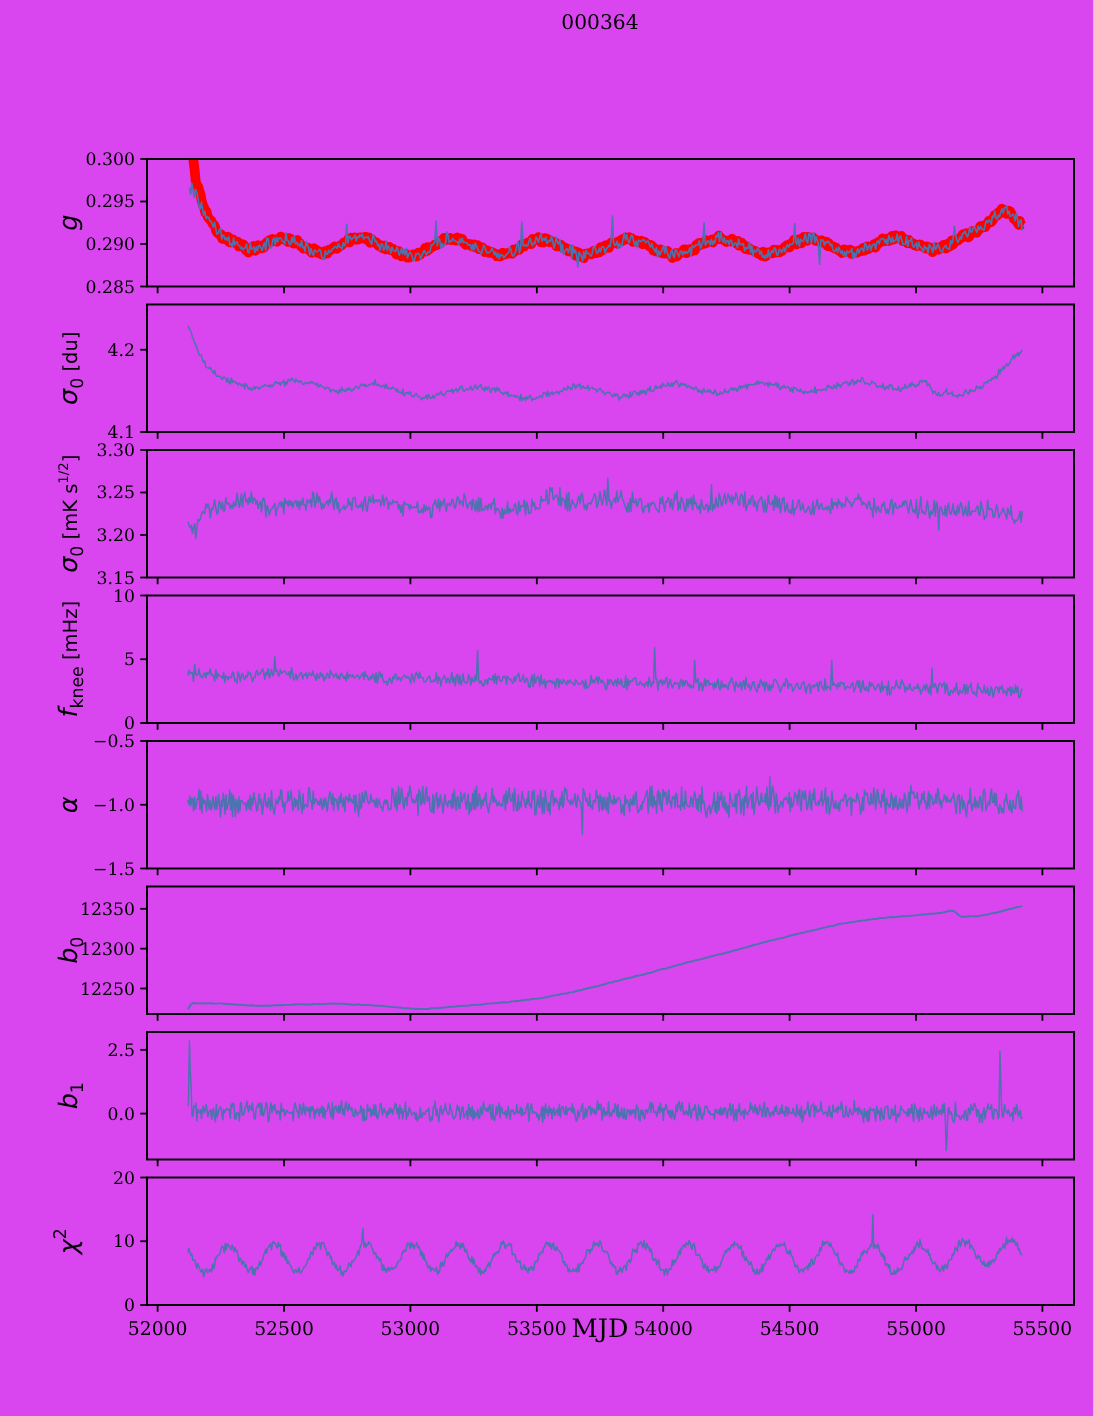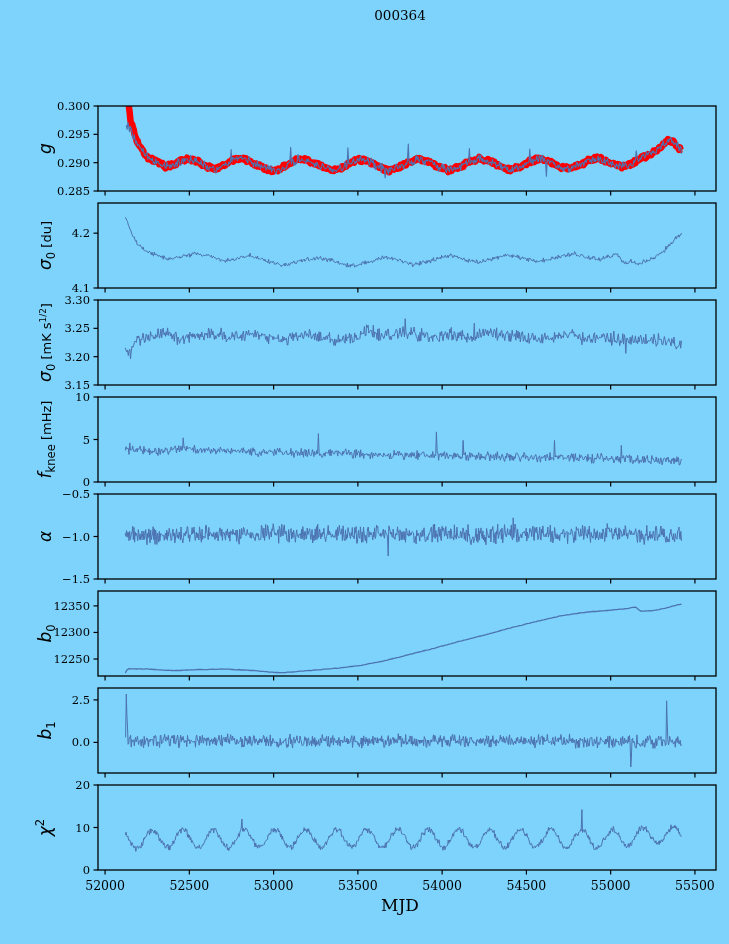--- a/index.html
+++ b/index.html
@@ -1,20 +1,20 @@
 <!DOCTYPE html>
 <html><head>
 <meta charset="utf-8">
 <style>
   html,body{margin:0;padding:0;background:#ffffff;}
-  #figure{position:relative;width:729px;height:944px;background:#7dd3fc;overflow:hidden;
+  #figure{position:relative;width:729px;height:944px;background:#d946ef;overflow:hidden;
           font-family:"DejaVu Serif",serif;color:#000;}
   #fig-title{position:absolute;top:7px;left:400px;transform:translateX(-50%);
              font-size:13.5px;white-space:nowrap;}
-  #x-axis-label{position:absolute;top:895px;left:400px;transform:translateX(-50%);
+  #x-axis-label{position:absolute;top:876px;left:400px;transform:translateX(-50%);
                 font-size:17px;white-space:nowrap;}
   svg text{fill:#000;}
 </style>
 </head>
 <body>
 
 <div id="figure">
   <div id="fig-title">000364</div>
   <svg id="plot-svg" width="729" height="944" viewBox="0 0 729 944">
       <g>

